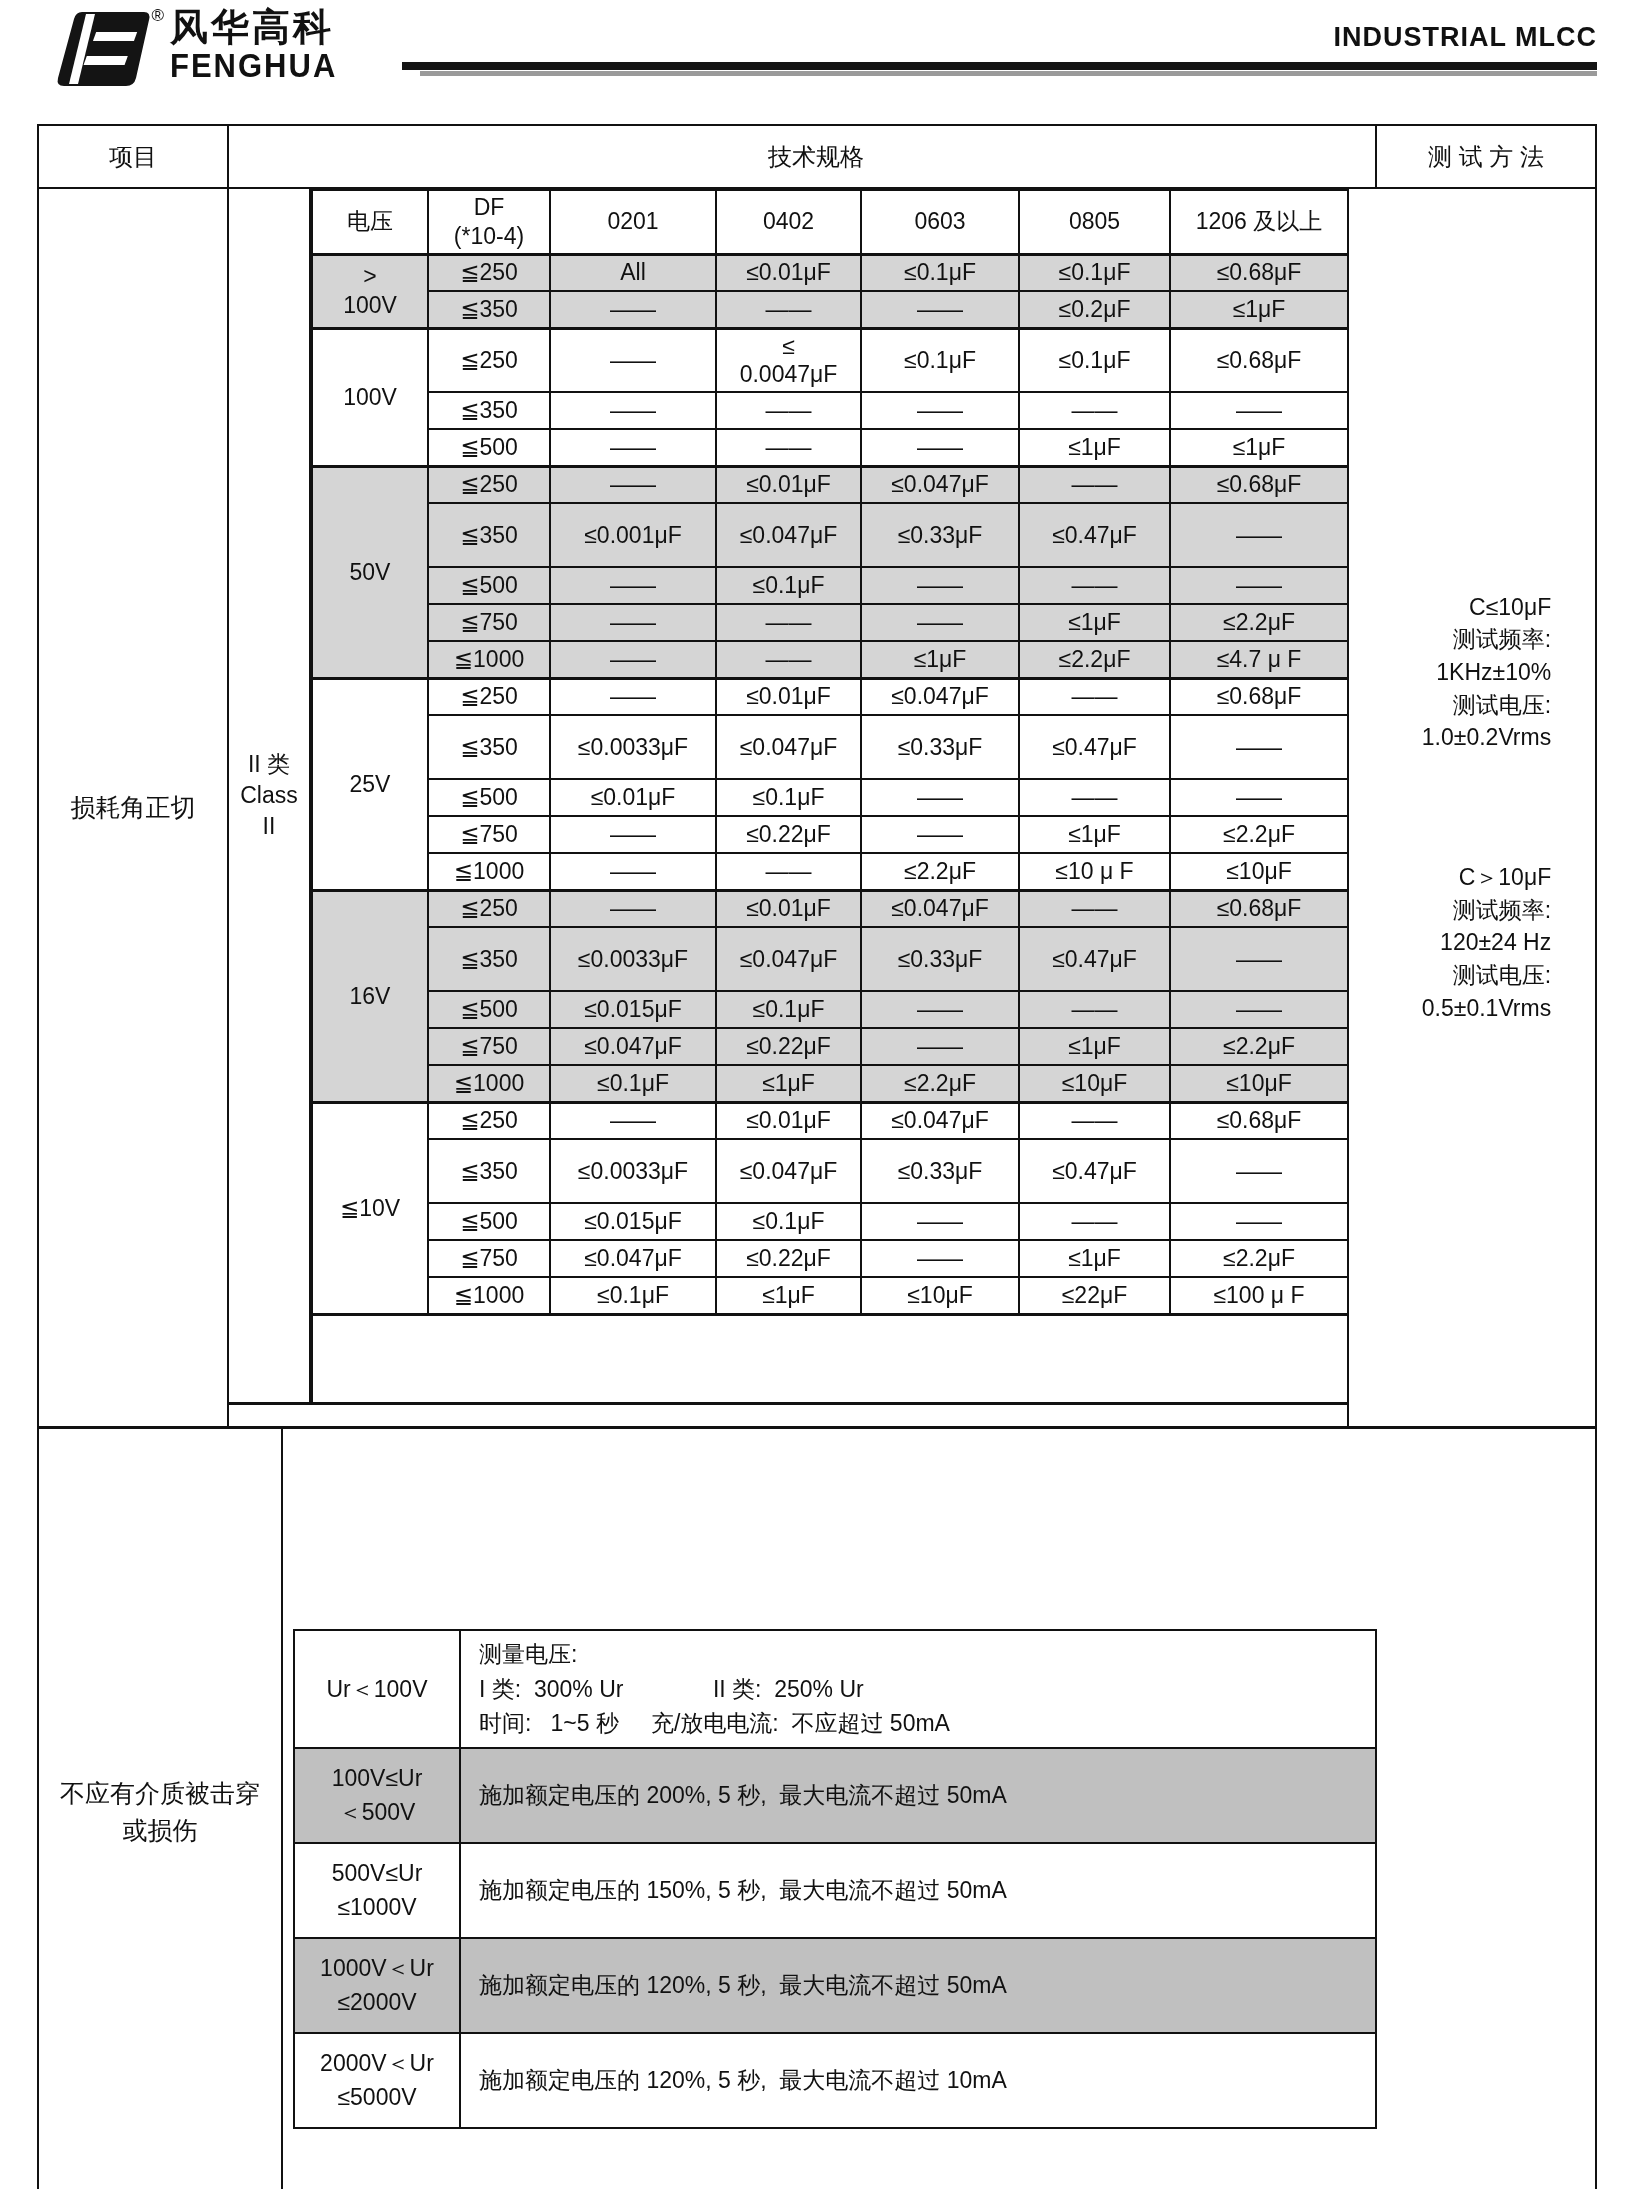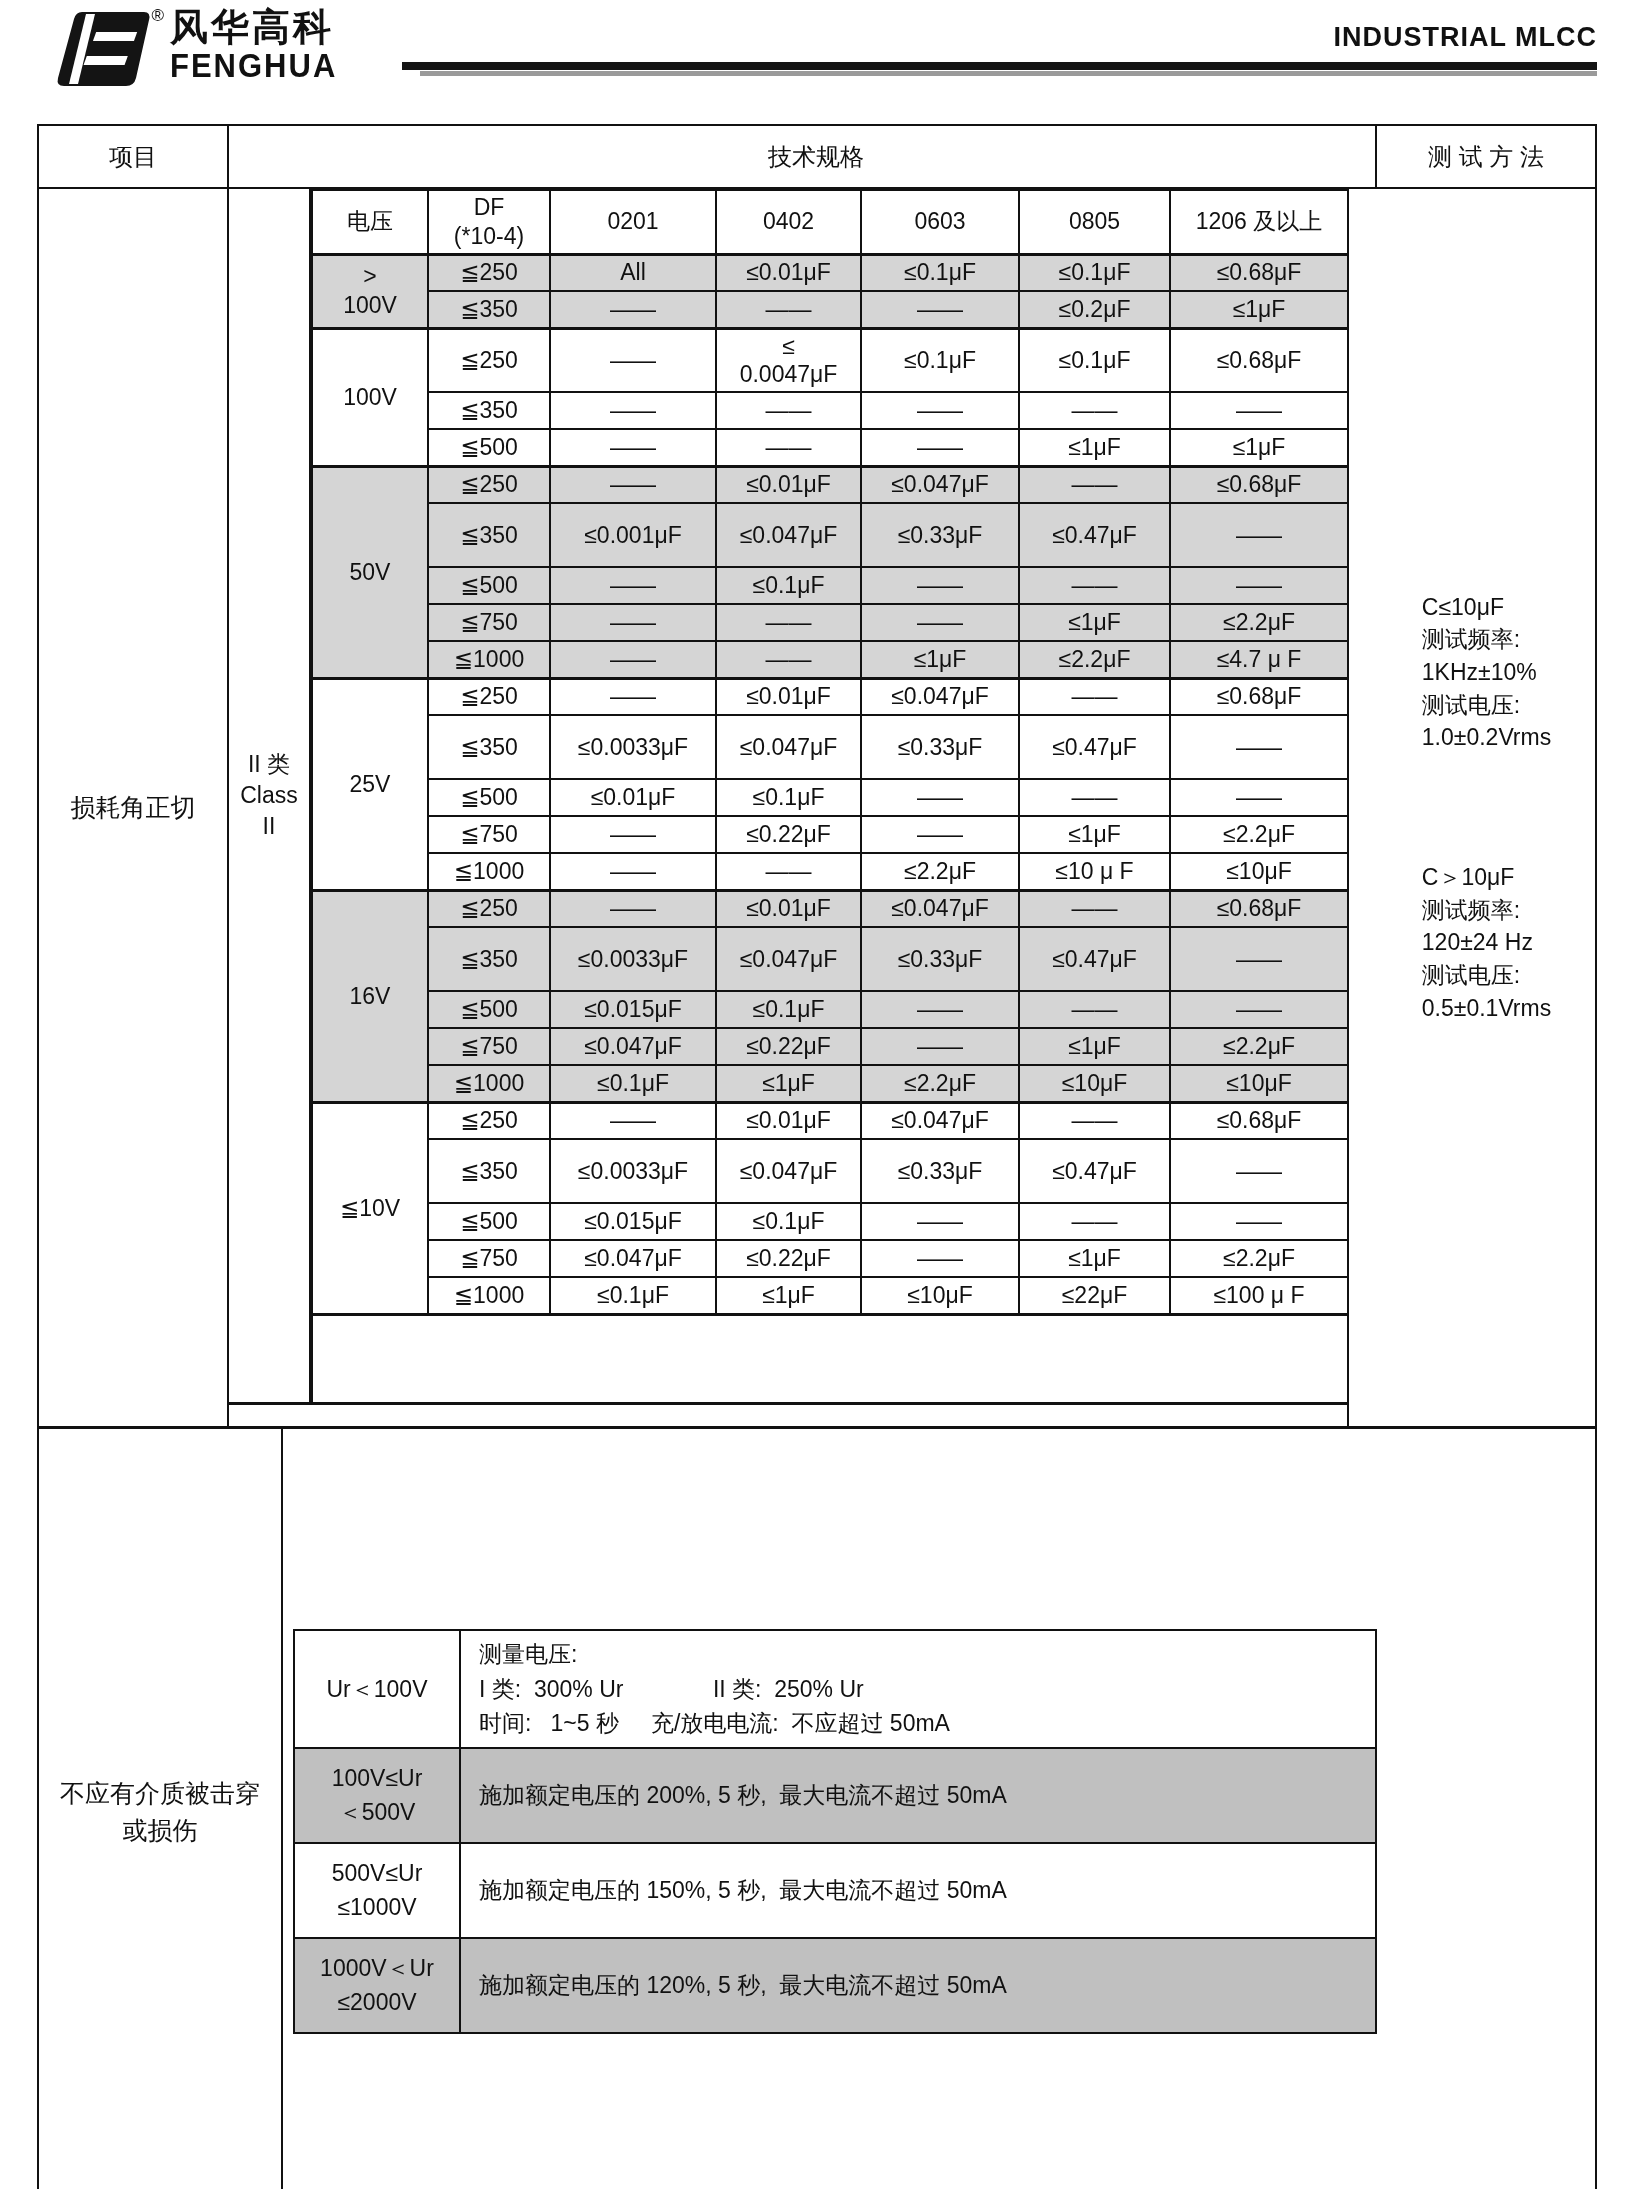--- a/index.html
+++ b/index.html
@@ -33,21 +33,21 @@
   .hc-spec{width:1118px;flex:none;padding-left:28px;}
   .hc-method{flex:1;border-left:2px solid #111;}
   
   .top-section{display:flex;height:1237px;flex:none;}
   .col-item{width:188px;flex:none;border-right:2px solid #111;display:flex;align-items:center;justify-content:center;font-size:25px;text-align:center;}
   .mid{width:1118px;flex:none;display:flex;flex-direction:column;}
   .mid-upper{display:flex;border-bottom:3px solid #111;flex:none;}
   .class2-cell{width:80px;flex:none;border-right:2px solid #111;display:flex;align-items:center;justify-content:center;text-align:center;font-size:23px;line-height:1.35;white-space:pre-line;}
   .mid-lower{flex:1;}
   .col-method{flex:1;border-left:2px solid #111;display:flex;align-items:center;justify-content:center;}
-  .method-text{font-size:23px;line-height:1.42;text-align:left;white-space:pre-line;margin-left:29px;}
+  .method-text{font-size:23px;line-height:1.42;text-align:right;white-space:pre-line;margin-left:29px;}
   .method-gap{height:42px;}
   
   table.df{border-collapse:collapse;table-layout:fixed;width:1036px;flex:none;}
   table.df td{border:2px solid #111;text-align:center;vertical-align:middle;font-size:23px;padding:2px 1px;white-space:pre-line;line-height:1.25;}
   table.df tr{height:37px;}
   table.df tr.subhdr{height:60px;}
   table.df tr.tall{height:64px;}
   table.df tr.first100{height:62px;}
   table.df tr.grp-top td{border-top:3px solid #111;}
   table.df tr.shaded td{background:#d5d5d5;}
@@ -381,19 +381,24 @@
               <tr class="">
                 <td class="range">500V≤Ur
 ≤1000V</td>
                 <td class="desc">施加额定电压的 150%, 5 秒,  最大电流不超过 50mA</td>
               </tr>
               <tr class="shaded ">
                 <td class="range">1000V＜Ur
 ≤2000V</td>
                 <td class="desc">施加额定电压的 120%, 5 秒,  最大电流不超过 50mA</td>
               </tr>
+              <tr class="">
+                <td class="range">2000V＜Ur
+≤5000V</td>
+                <td class="desc">施加额定电压的 120%, 5 秒,  最大电流不超过 10mA</td>
+              </tr>
             </tbody>
         </table>
       </div>
     </div>
 
   </div>
 </div>
 
 </body></html>

